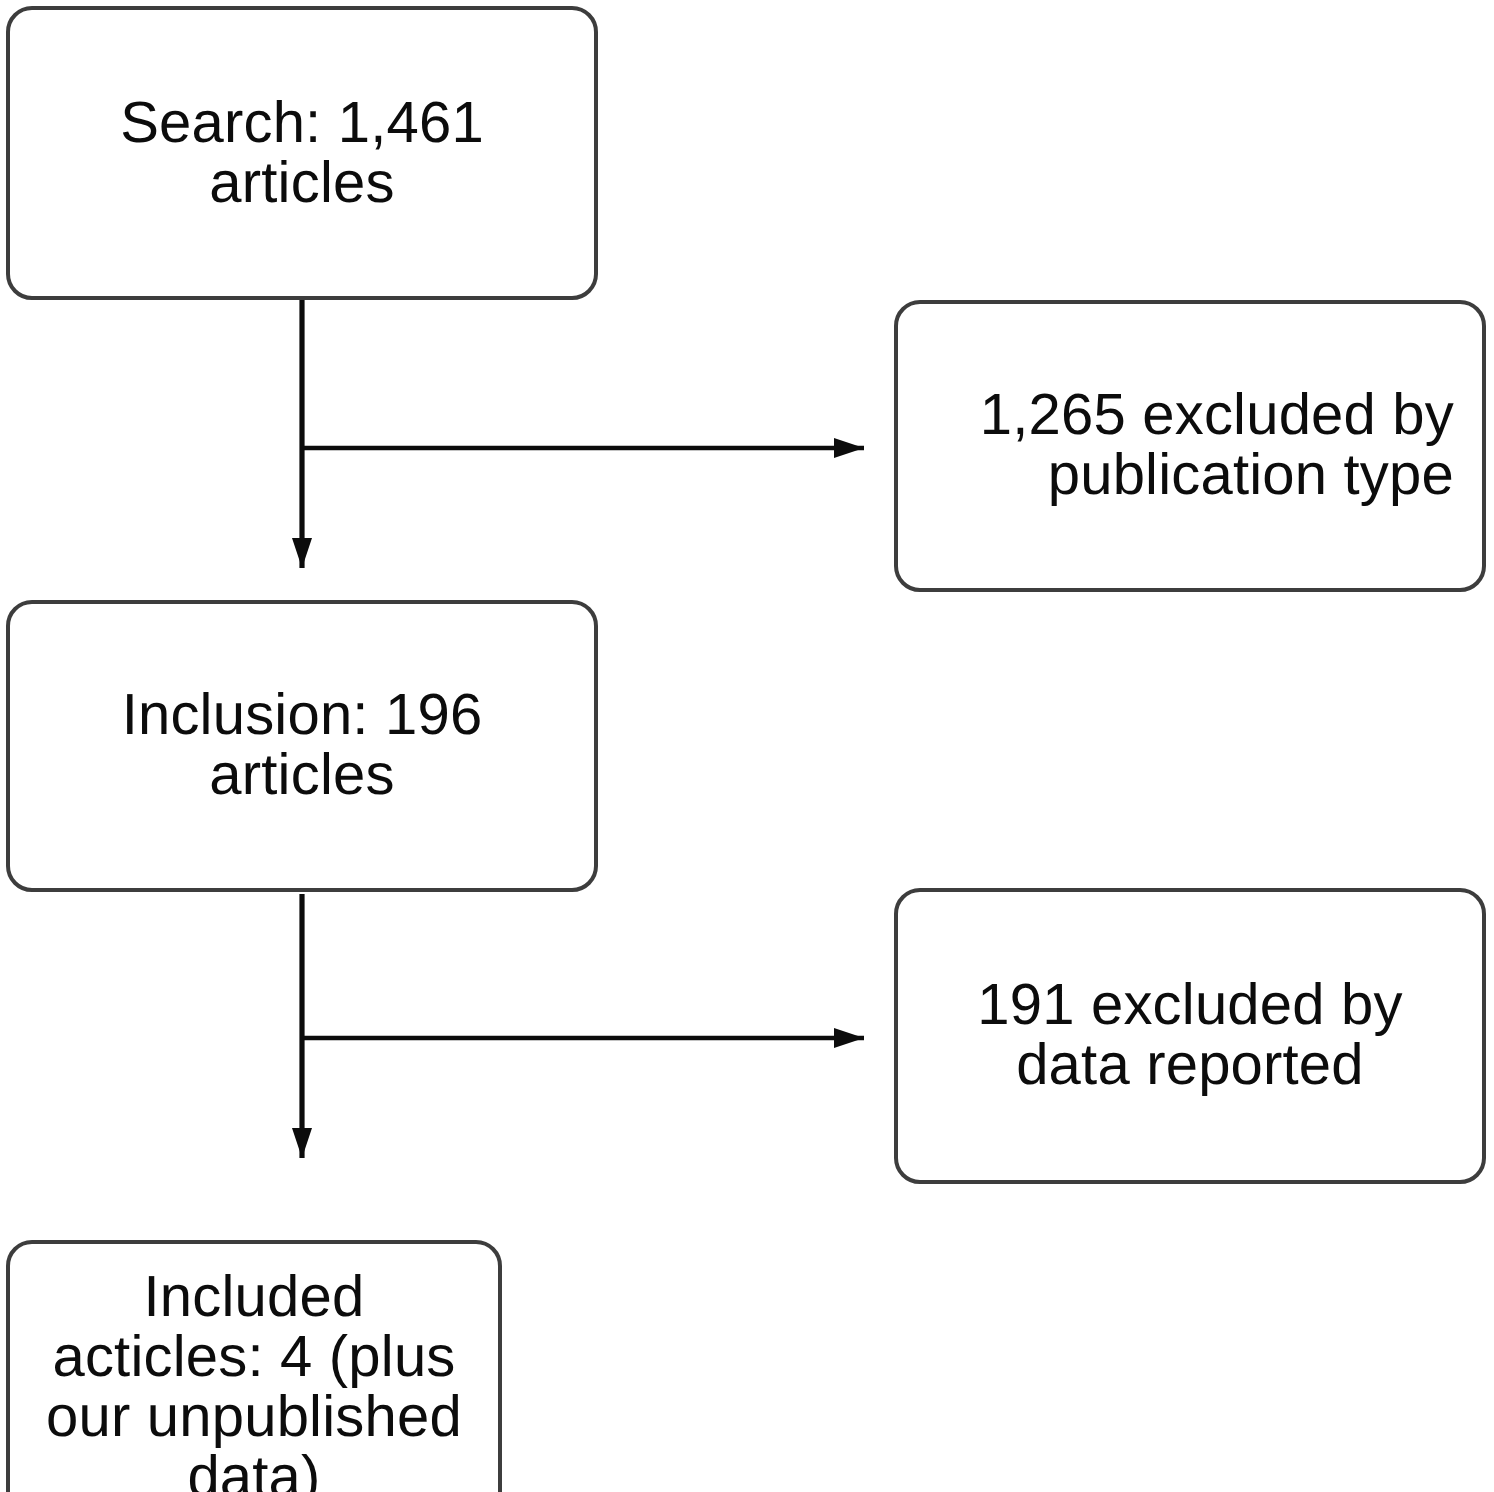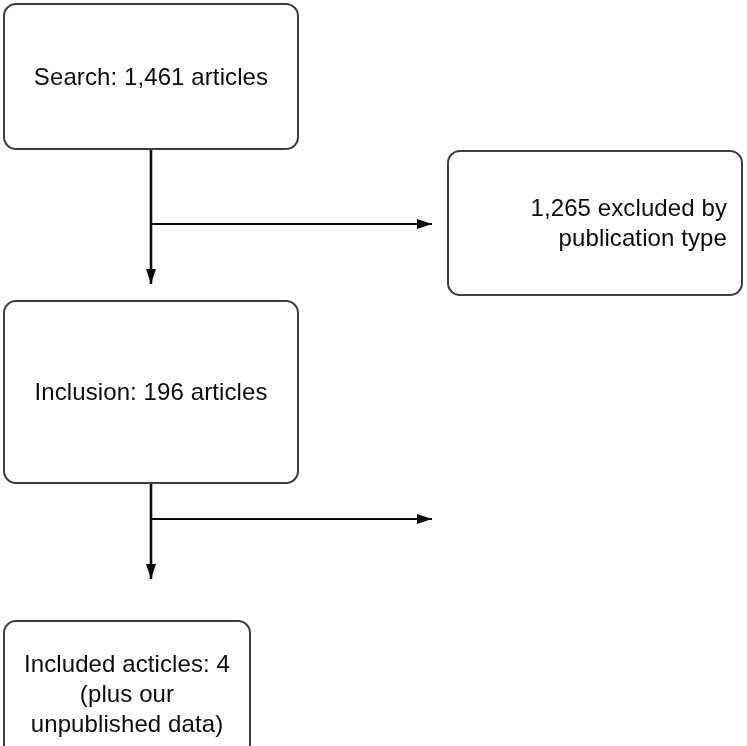--- a/index.html
+++ b/index.html
@@ -29,34 +29,34 @@
     position: absolute;
     box-sizing: border-box;
     background: #ffffff;
     border: 2px solid #3d3d3d;
     border-radius: 13px;
     display: flex;
     align-items: center;
     justify-content: center;
     text-align: center;
     color: #0c0c0c;
-    font-size: 24px;
+    font-size: 29px;
     line-height: 30px;
     letter-spacing: 0.1px;
     padding: 0 14px;
   }
   .node-label {
     display: block;
     width: 100%;
     white-space: pre-line;
   }
 
   
   #node-search      { left: 3px;   top: 3px;   width: 296px; height: 147px; }
-  #node-inclusion   { left: 3px;   top: 300px; width: 296px; height: 184px; }
+  #node-inclusion   { left: 3px;   top: 300px; width: 296px; height: 146px; }
   #node-included    { left: 3px;   top: 620px; width: 248px; height: 147px; }
 
   
   #node-excluded-publication { left: 447px; top: 150px; width: 296px; height: 146px; text-align: right; }
   #node-excluded-data        { left: 447px; top: 444px; width: 296px; height: 148px; }
 </style>
 </head>
 <body>
 
 <div id="canvas">
@@ -93,18 +93,21 @@
   </div>
 
   <div class="node" id="node-excluded-publication">
     <span class="node-label">1,265 excluded by publication type</span>
   </div>
 
   <div class="node" id="node-inclusion">
     <span class="node-label">Inclusion: 196 articles</span>
   </div>
 
+  <div class="node" id="node-excluded-data">
+    <span class="node-label">191 excluded by data reported</span>
+  </div>
 
   <div class="node" id="node-included">
     <span class="node-label">Included acticles: 4 (plus our unpublished data)</span>
   </div>
 
 </div>
 
 </body></html>

